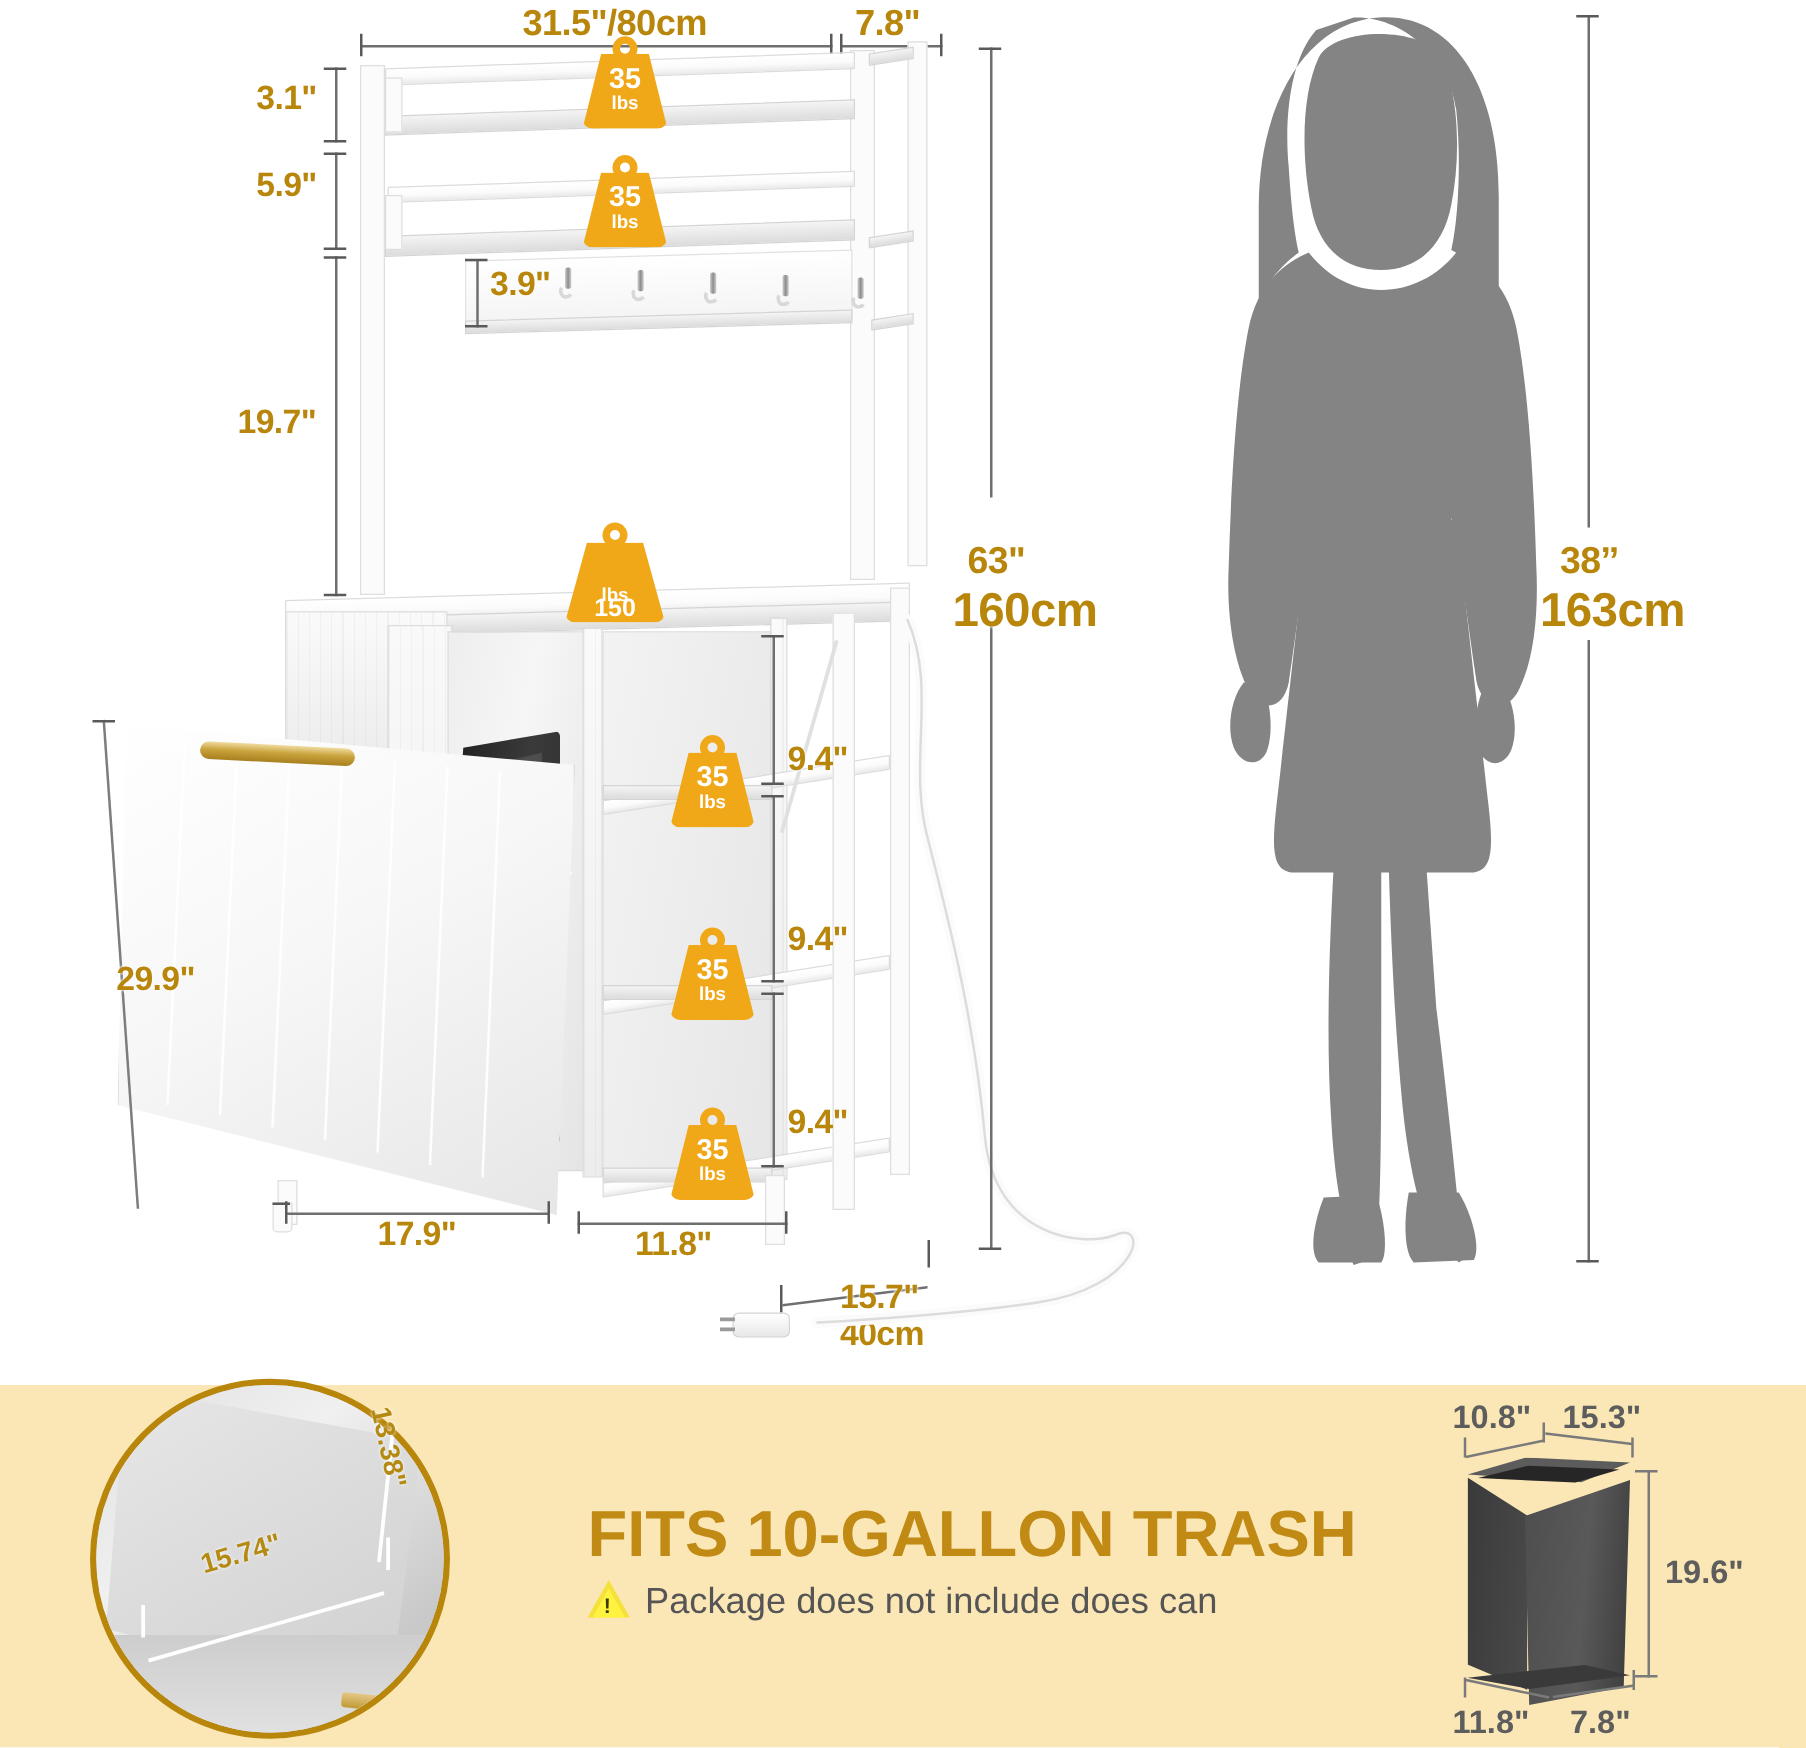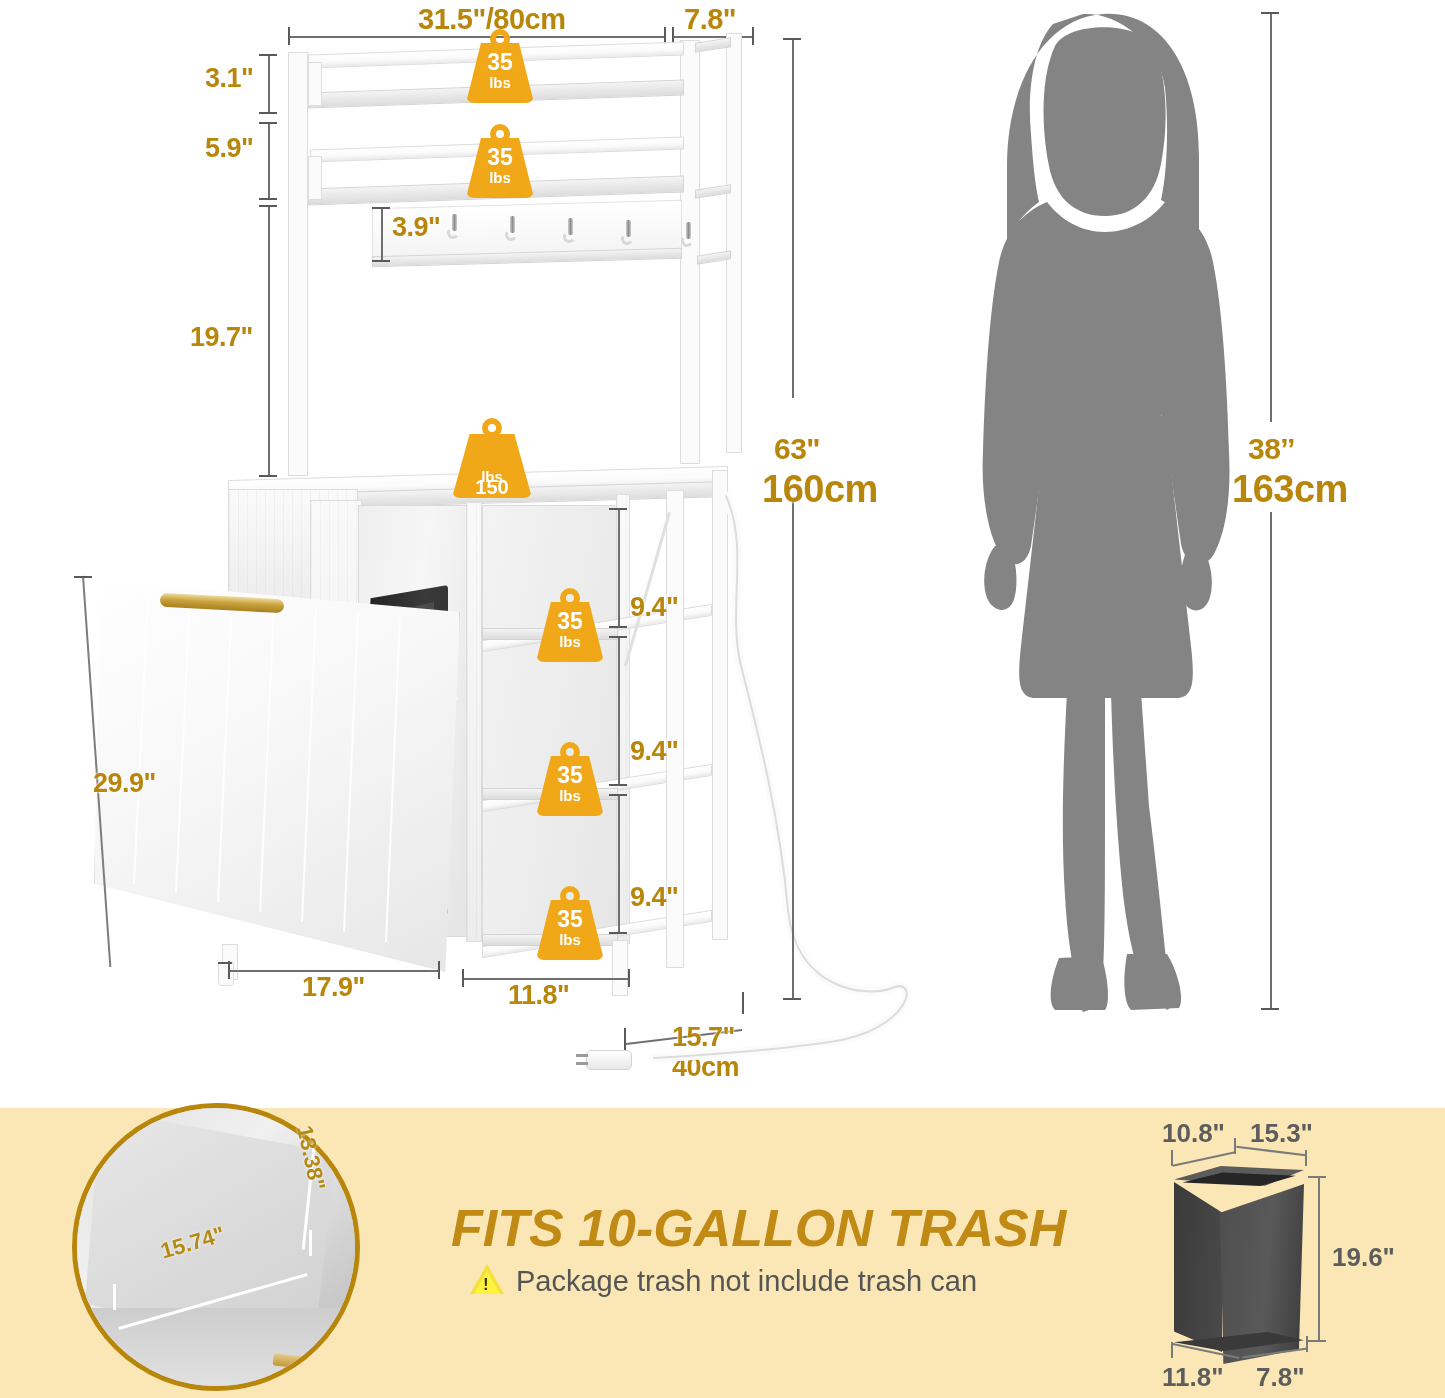--- a/index.html
+++ b/index.html
@@ -478,27 +478,27 @@
          background:linear-gradient(180deg,#e5c887,#c09a35); border-radius:3px; transform:rotate(6deg);"></div>
 
     <div class="white-dim-line" style="left:38px; top:192px; width:196px; height:3px; transform:rotate(-16deg);"></div>
     <div class="white-dim-line" style="left:36px; top:176px; width:3px; height:26px;"></div>
     <div class="white-dim-line" style="left:232px; top:122px; width:3px; height:26px;"></div>
     <div class="white-dim-line" style="left:232px; top:2px; width:3px; height:140px; transform:rotate(6deg);"></div>
   </div>
   <div class="inset-dim" style="left:160px; top:1230px; transform:rotate(-16deg);">15.74"</div>
   <div class="inset-dim" style="left:278px; top:1145px; transform:rotate(78deg);">13.38"</div>
 
-  <div class="banner-title" style="left:451px; top:1198px;font-style:italic;">FITS 10-GALLON TRASH</div>
+  <div class="banner-title" style="left:470px; top:1198px;">FITS 10-GALLON TRASH</div>
 
   <div class="warn-tri" style="left:470px; top:1264px;"></div>
   <div class="warn-tri-in" style="left:474px; top:1271px;"></div>
   <div class="warn-bang" style="left:483px; top:1276px;">!</div>
 
-  <div class="banner-sub" style="left:516px; top:1265px;">Package trash not include trash can</div>
+  <div class="banner-sub" style="left:516px; top:1265px;">Package does not include does can</div>
 
   <div class="abs" style="left:1174px; top:1166px; width:130px; height:34px;
        background:#5c5c5c;
        clip-path:polygon(0% 40%, 36% 0%, 100% 12%, 70% 58%);"></div>
   <div class="abs" style="left:1180px; top:1172px; width:118px; height:26px;
        background:#262626;
        clip-path:polygon(2% 40%, 36% 2%, 98% 14%, 68% 54%);"></div>
 
   <div class="can-side" style="left:1174px; top:1182px; width:48px; height:170px;
        clip-path:polygon(0% 0%, 100% 18%, 100% 100%, 0% 88%);"></div>

